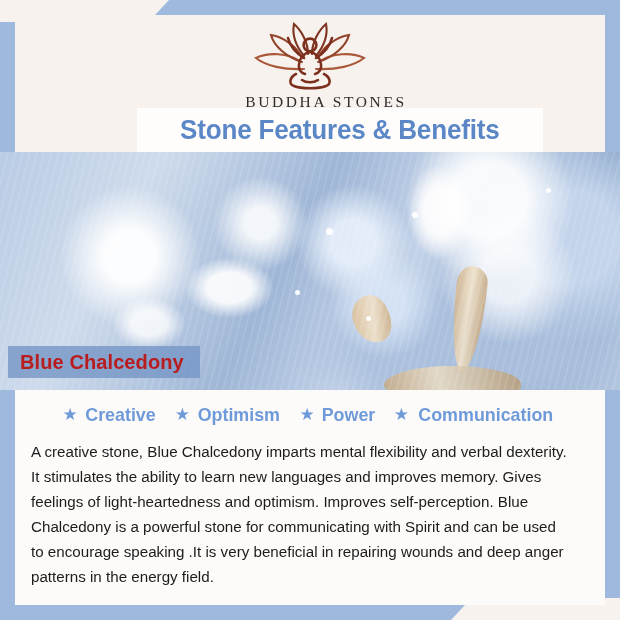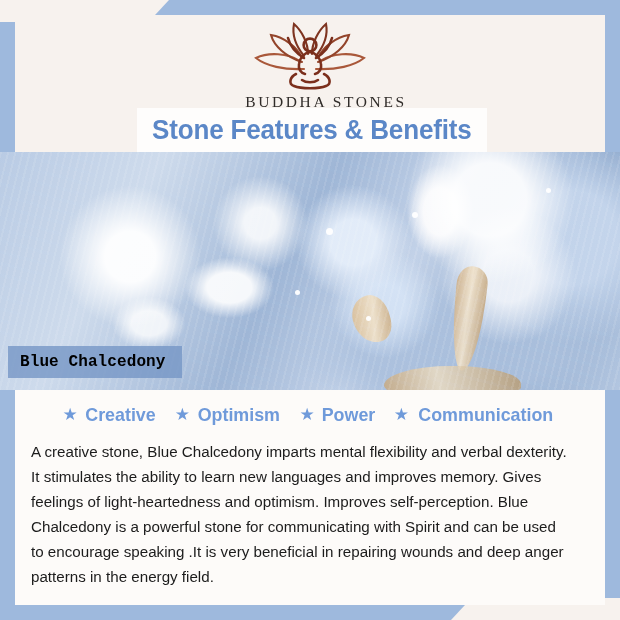--- a/index.html
+++ b/index.html
@@ -100,21 +100,21 @@
     color: #2f2b28;
     font-weight: 400;
     margin-left: 32px;
   }
 
   
   .title-band {
     position: absolute;
     left: 137px;
     top: 108px;
-    width: 350px;
+    width: 406px;
     height: 44px;
     background: #fefdfc;
     display: flex;
     align-items: center;
     justify-content: center;
   }
   .title-text {
     font-family: "Liberation Sans Narrow", "Liberation Sans", sans-serif;
     font-weight: bold;
     font-size: 28px;
@@ -203,24 +203,24 @@
     position: absolute;
     left: 8px;
     top: 346px;
     height: 32px;
     padding: 0 16px 0 12px;
     display: flex;
     align-items: center;
     background: rgba(118,150,197,0.80);
   }
   .stone-label-text {
-    font-family: Liberation Mono, monospace;
+    font-family: Liberation Sans, sans-serif;
     font-weight: bold;
-    font-size: 16px;
-    color: #000000;
+    font-size: 20px;
+    color: #b91c1c;
     letter-spacing: 0.1px;
     white-space: nowrap;
   }
 
   
   .content {
     position: absolute;
     left: 15px;
     top: 390px;
     width: 590px;

